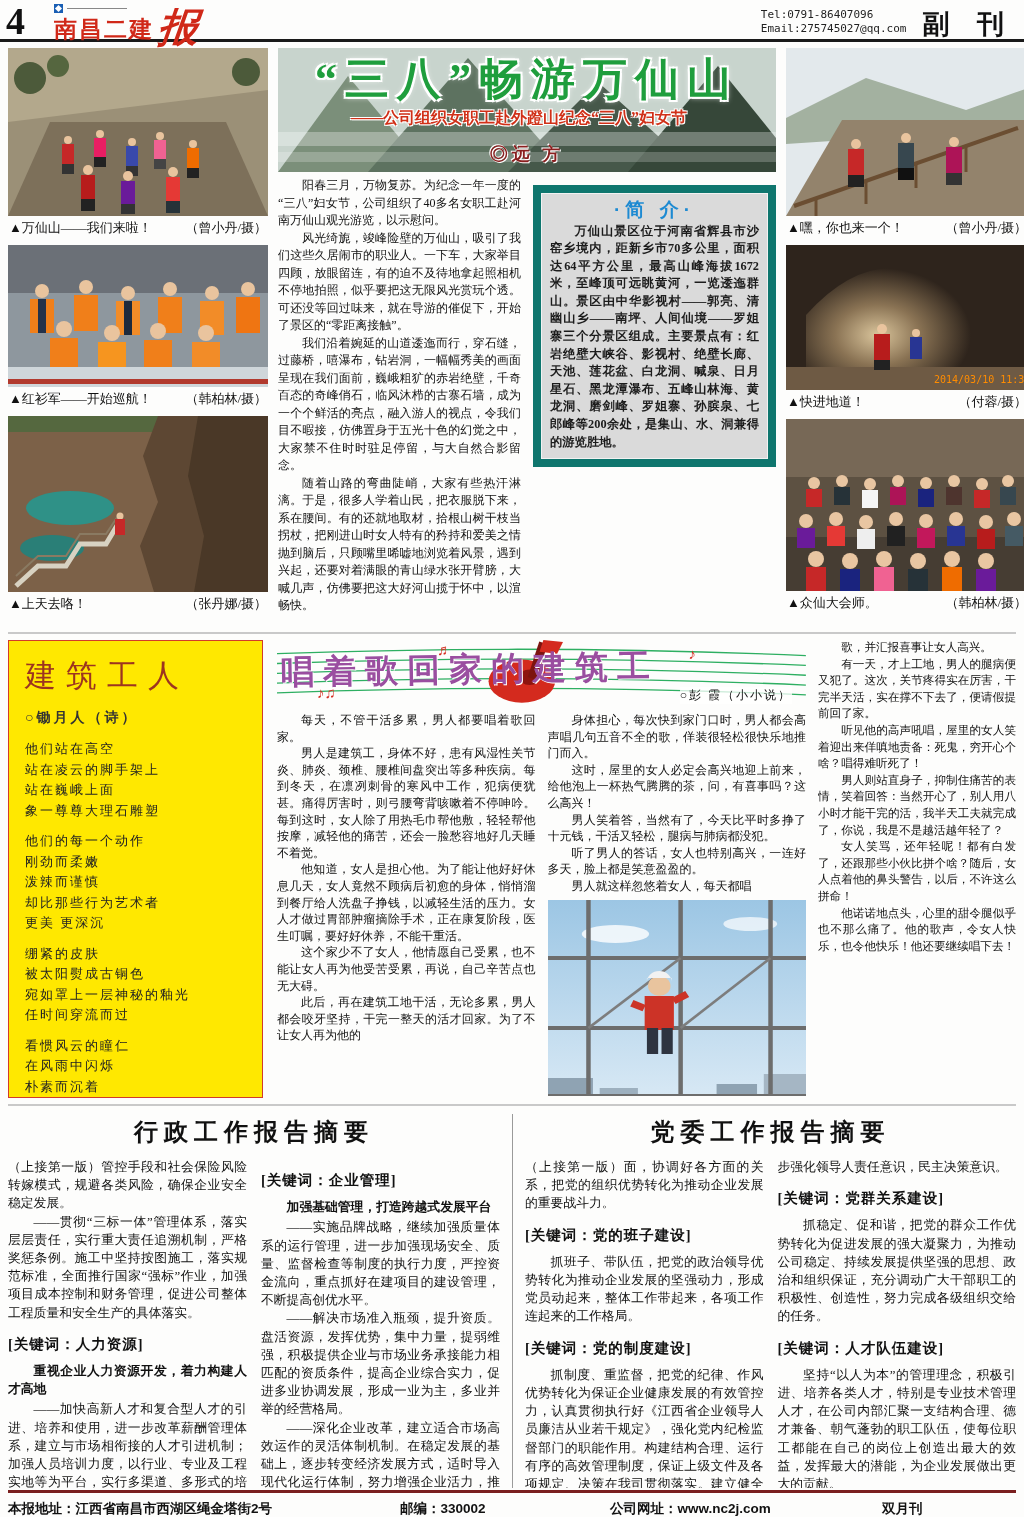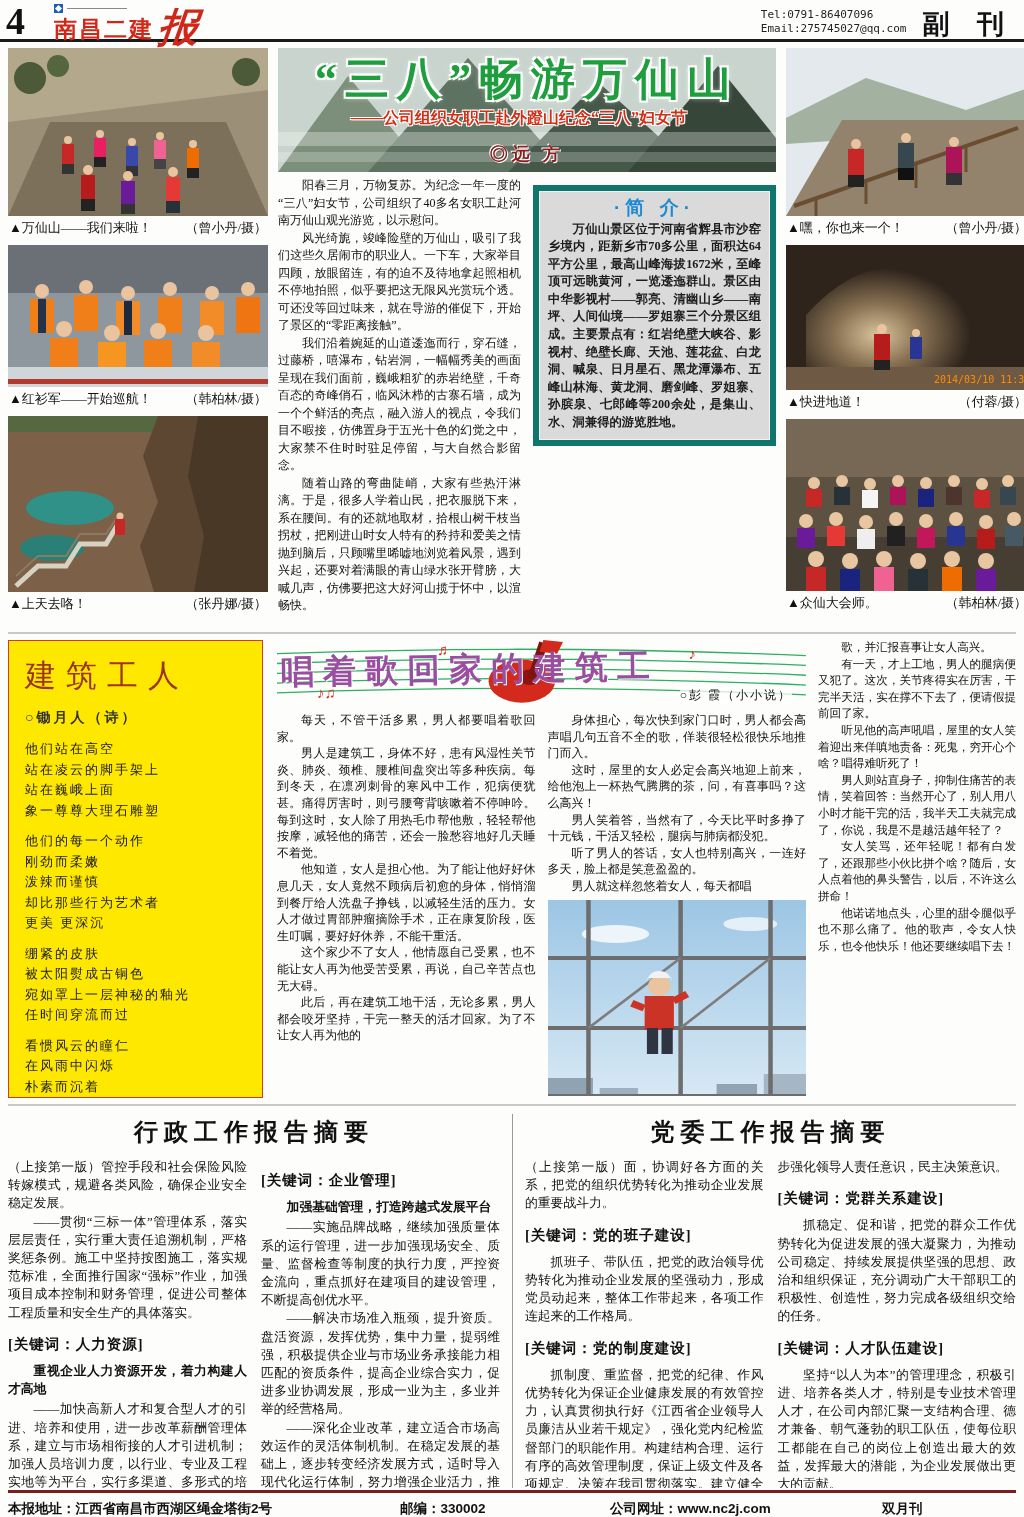--- a/index.html
+++ b/index.html
@@ -38,21 +38,21 @@
   .banner { position:relative; height:124px; margin-bottom:5px; overflow:hidden; }
   .banner svg { position:absolute; inset:0; width:100%; height:100%; }
   .bn-title { position:absolute; top:2px; left:0; right:0; text-align:center; font-size:44px; font-weight:bold; color:#1f9e3d; letter-spacing:8px; text-shadow:-2px -2px 0 #fff, 2px -2px 0 #fff, -2px 2px 0 #fff, 2px 2px 0 #fff, 0 0 6px #fff; }
   .bn-sub { position:absolute; top:60px; left:0; right:16px; text-align:center; font-size:16px; font-weight:bold; color:#d03018; text-shadow:-1px -1px 0 #fff, 1px -1px 0 #fff, -1px 1px 0 #fff, 1px 1px 0 #fff; }
   .bn-auth { position:absolute; top:94px; left:0; right:0; text-align:center; font-size:18px; font-weight:bold; color:#8a1f1f; letter-spacing:4px; text-shadow:-1px -1px 0 #fff, 1px 1px 0 #fff; }
   .art-cols { display:flex; gap:12px; height:452px; overflow:hidden; }
   .art-col { flex:1; overflow:hidden; font-size:12px; line-height:17.5px; text-align:justify; }
   .art-col p, .scol p { text-indent:2em; }
 
   
-  .intro { background:#dadada; border:6px solid #0f766e; box-shadow:inset 0 0 0 1px #f2f2f2; padding:8px 9px; margin-top:8px; }
+  .intro { background:#dadada; border:8px solid #0f766e; box-shadow:inset 0 0 0 1px #f2f2f2; padding:8px 9px; margin-top:8px; }
   .intro-title { text-align:center; color:#1d8ad2; font-family:"Liberation Sans", sans-serif; font-size:19px; font-weight:bold; letter-spacing:5px; margin-bottom:4px; }
   .intro-text { font-size:12.3px; line-height:17.6px; font-weight:bold; text-align:justify; text-indent:2em; color:#1c1c1c; }
 
   
   .poem { background:#ffe800; border:1px solid #d23b2a; padding:14px 14px 10px 16px; height:458px; overflow:hidden; }
   .poem-title { font-family:"Liberation Sans", sans-serif; font-size:31px; font-weight:normal; color:#9c3420; letter-spacing:10px; margin-bottom:12px; }
   .poem-auth { font-size:14px; font-weight:bold; color:#333; letter-spacing:3px; margin-bottom:12px; }
   .stanza { white-space:pre-line; font-size:13px; line-height:20.5px; letter-spacing:2px; color:#222; margin-bottom:10px; }
 
   

